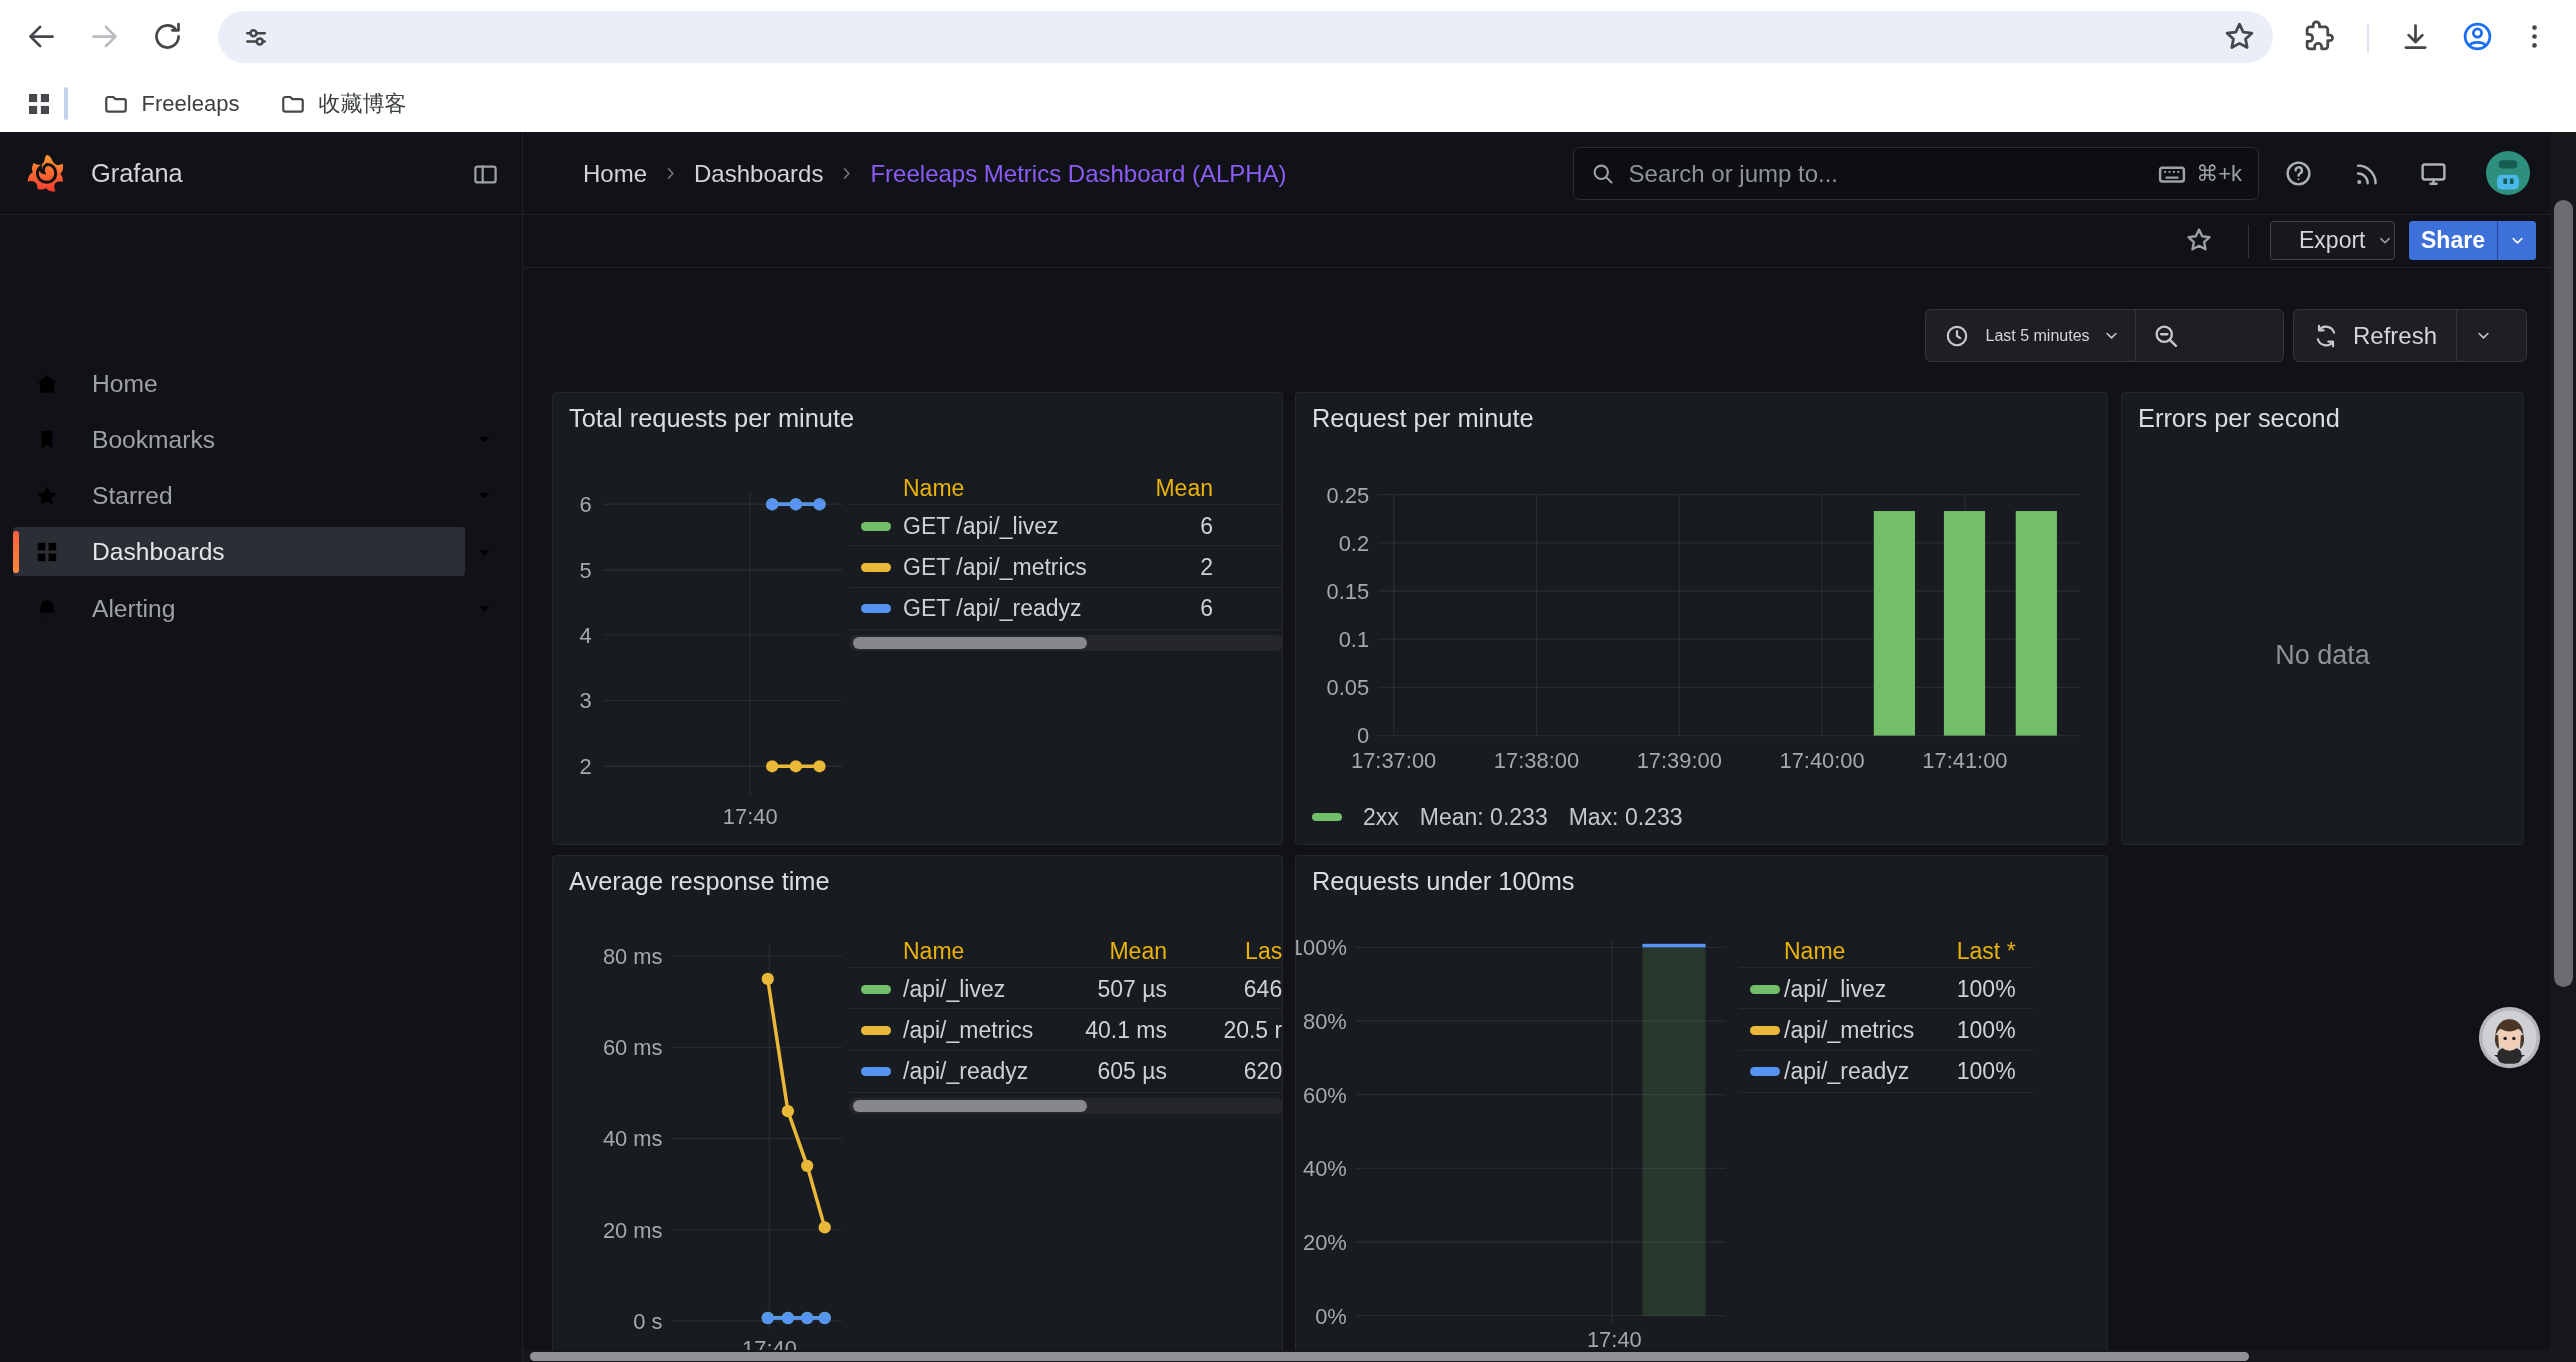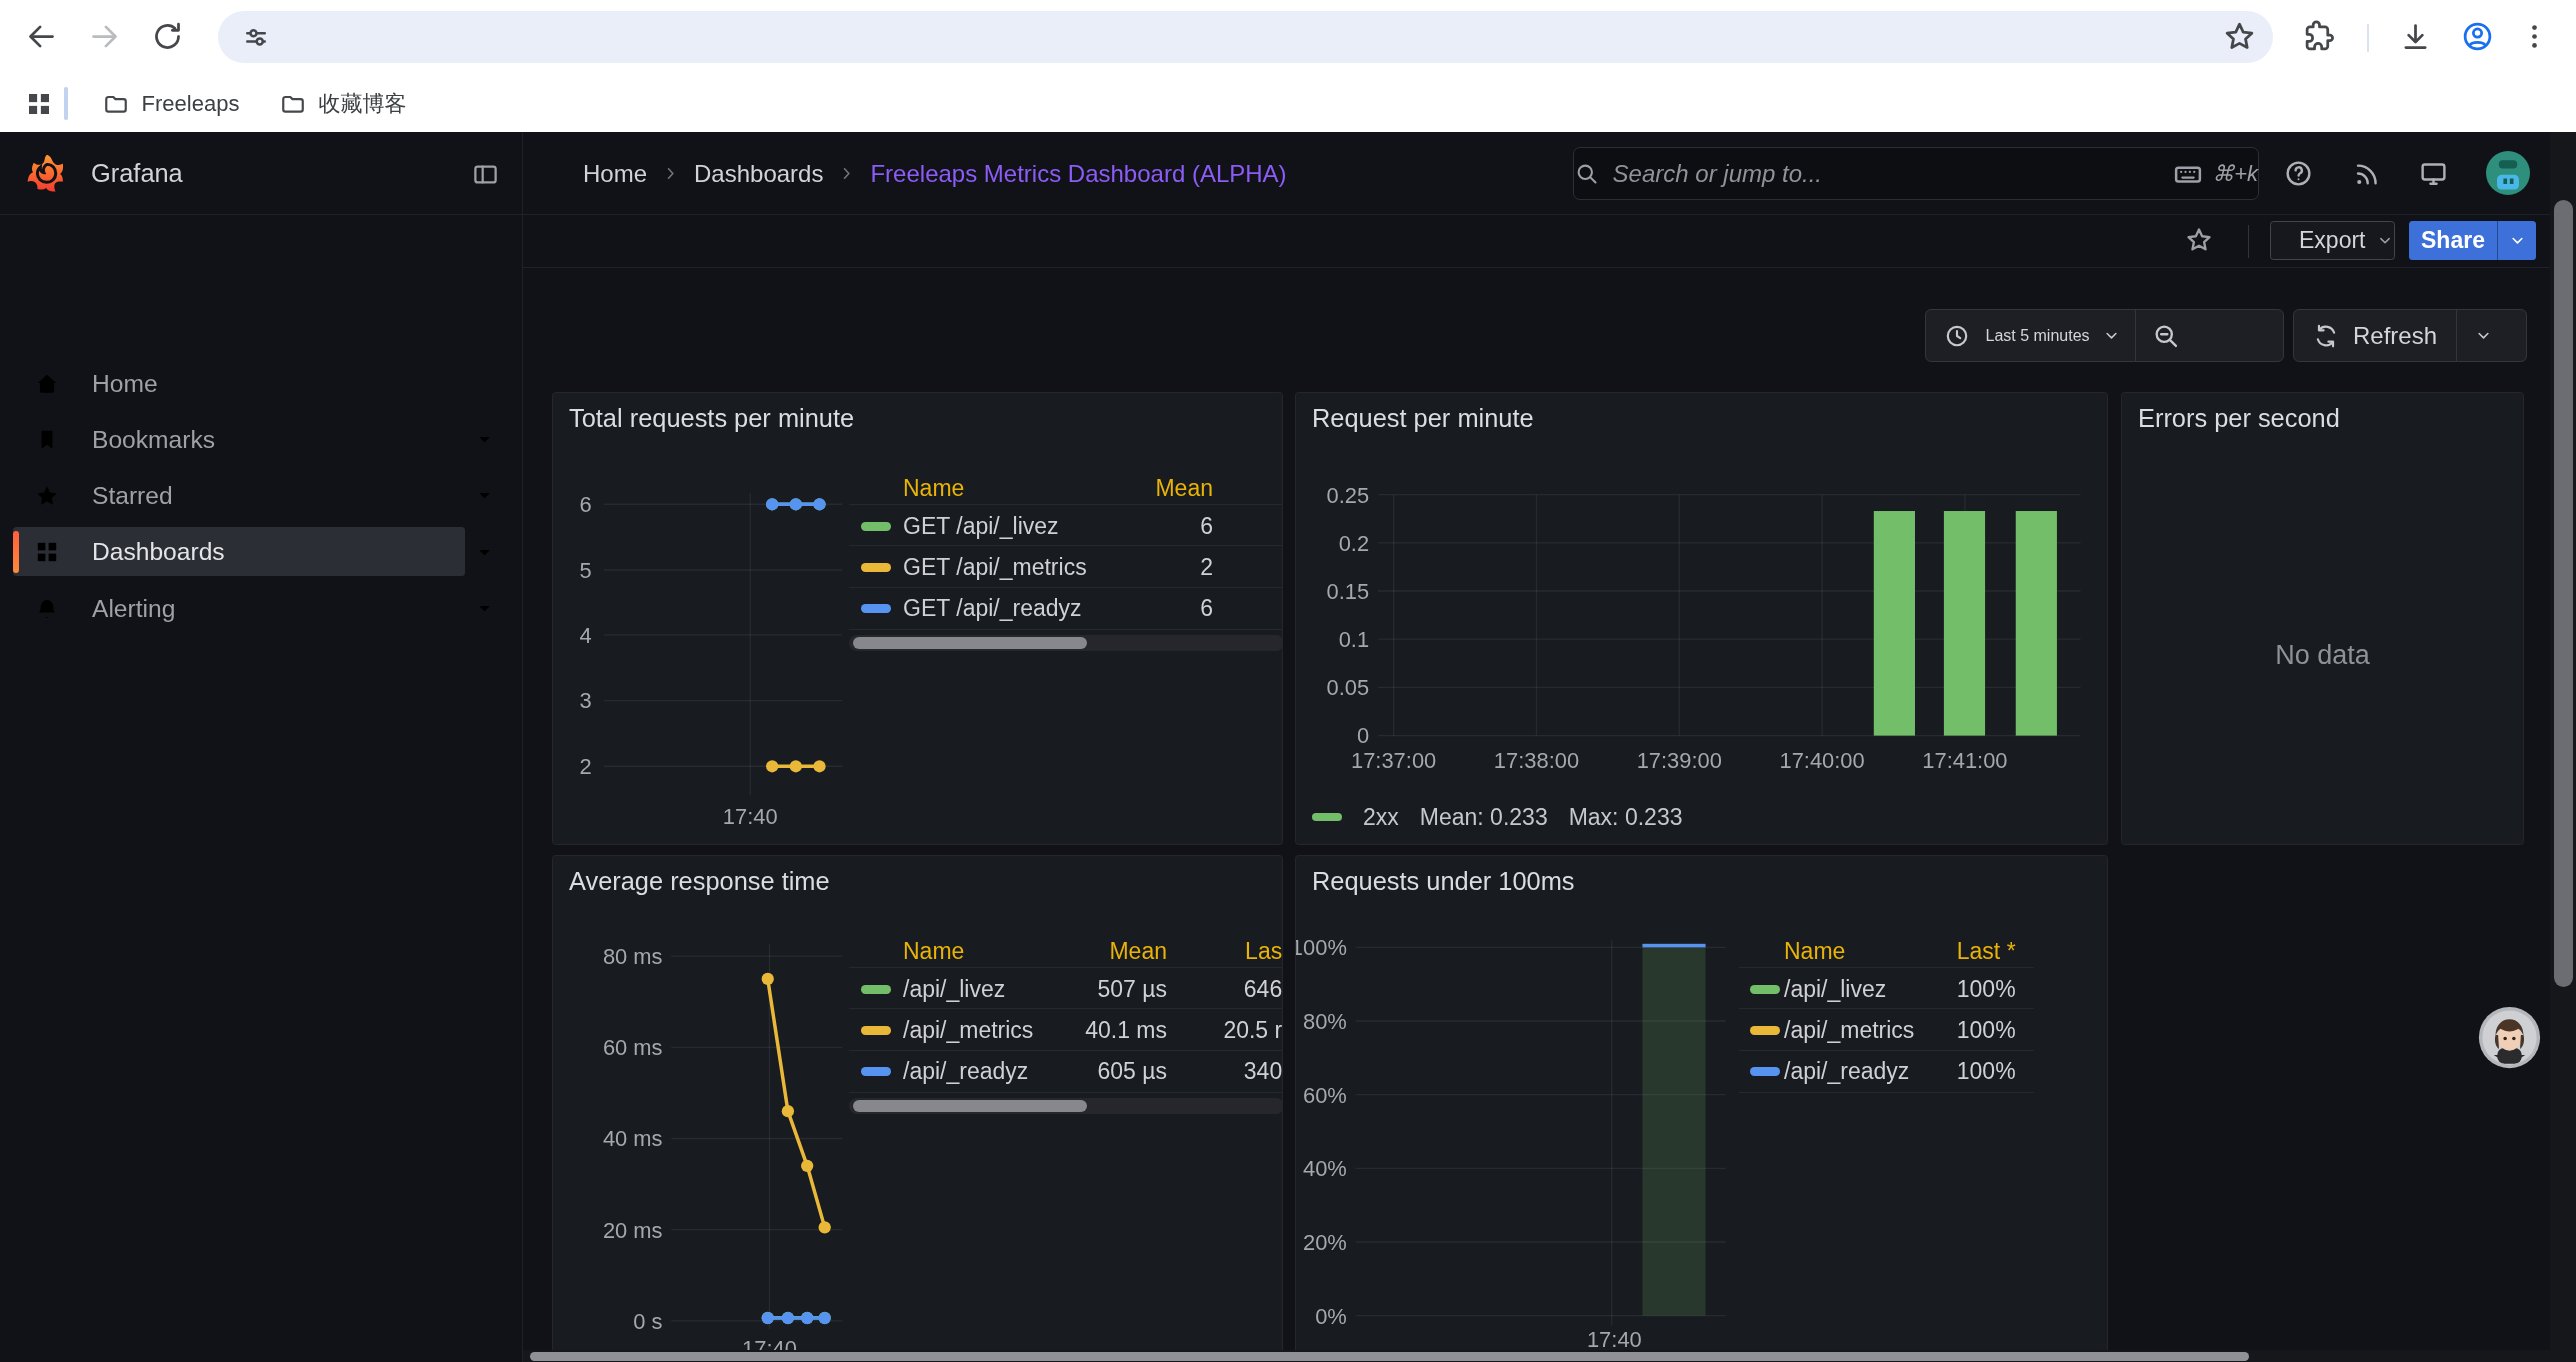--- a/index.html
+++ b/index.html
@@ -43,21 +43,21 @@
   .side-item .slbl { font-size:24.6px; color:#9fa1a8; margin-left:32px; }
   .side-item.active .slbl { color:#e4e5e9; }
   .side-item.active .sicon { color:#e4e5e9; }
   .side-chev { position:absolute; left:473px; width:23px; height:23px; color:#9da0a6; cursor:pointer; }
 
   #ghdr { position:absolute; left:523px; top:0; width:2053px; height:83px; border-bottom:0.9px solid #1f2127; }
   #breadcrumb { position:absolute; left:60px; top:0; height:83px; display:flex; align-items:center; gap:14px; }
   #breadcrumb .crumb { font-size:24px; color:#d2d3d8; cursor:pointer; white-space:nowrap; }
   #breadcrumb .crumb.current { color:#8b5cf6; cursor:default; }
   #breadcrumb .bc-chev { width:19px; height:19px; color:#73767e; }
-  #searchbox { position:absolute; left:1050px; top:15px; width:686px; height:53px; border:0.9px solid #2c2e36; border-radius:7px; background:#0d0e12; display:flex; align-items:center; padding:0 0; cursor:text;font-style:italic; }
+  #searchbox { position:absolute; left:1050px; top:15px; width:686px; height:53px; border:0.9px solid #2c2e36; border-radius:7px; background:#0d0e12; display:flex; align-items:center; padding:0 16px; cursor:text; }
   #searchbox .mag { width:24.6px; height:24.6px; color:#9da0a8; margin-right:14px; }
   #searchbox .ph { font-size:24px; color:#8f929b; flex:1; }
   #searchbox .kbd { width:30px; height:30px; color:#9da0a8; margin-right:8.8px; }
   #searchbox .sc { font-size:22px; color:#9da0a8; }
   .hicon { position:absolute; top:27px; width:29px; height:29px; color:#aeb0b8; cursor:pointer; }
   #hdr-avatar { position:absolute; left:1963px; top:19px; width:44px; height:44px; cursor:pointer; }
 
   #actionsrow { position:absolute; left:523px; top:83px; width:2053px; height:53px; border-bottom:0.9px solid #1f2127; }
   #fav-star { position:absolute; left:1662px; top:11.4px; width:28px; height:28px; color:#9da0a6; cursor:pointer; }
   .act-divider { position:absolute; left:1725px; top:9.6px; width:0.9px; height:33px; background:#33353b; }
@@ -546,21 +546,21 @@
           <span class="lg-text" style="left:54px; top:50px;">/api/_livez</span>
           <span class="lg-text lg-num" style="right:117px; top:50px;">507 µs</span>
           <span class="lg-text lg-num" style="right:1.8px; top:50px;">646</span>
           <span class="lg-pill" style="left:12.3px; top:100px; background:#eab839;"></span>
           <span class="lg-text" style="left:54px; top:91px;">/api/_metrics</span>
           <span class="lg-text lg-num" style="right:117px; top:91px;">40.1 ms</span>
           <span class="lg-text lg-num" style="right:1.8px; top:91px;">20.5 r</span>
           <span class="lg-pill" style="left:12.3px; top:141px; background:#5794f2;"></span>
           <span class="lg-text" style="left:54px; top:132px;">/api/_readyz</span>
           <span class="lg-text lg-num" style="right:117px; top:132px;">605 µs</span>
-          <span class="lg-text lg-num" style="right:1.8px; top:132px;">340</span>
+          <span class="lg-text lg-num" style="right:1.8px; top:132px;">620</span>
           <div class="lg-scroll" style="left: 0px; top: 172px; width: 435px; height: 16px;">
             <div class="lg-thumb" style="left: 4.4px; top: 1.8px; width: 234px; height: 12.3px;"></div>
           </div>
         </div>
     </div>
 
     <div class="panel" id="panel5" style="left:1295px; top:723px; width:813px; height:508px;">
       <span class="ptitle">Requests under 100ms</span>
       <svg class="chart-svg" id="chart5" width="813" height="508" viewBox="0 0 927 579">
           <line x1="68" x2="490" y1="104" y2="104" stroke="rgba(204,204,220,0.09)" stroke-width="1.5"></line>

